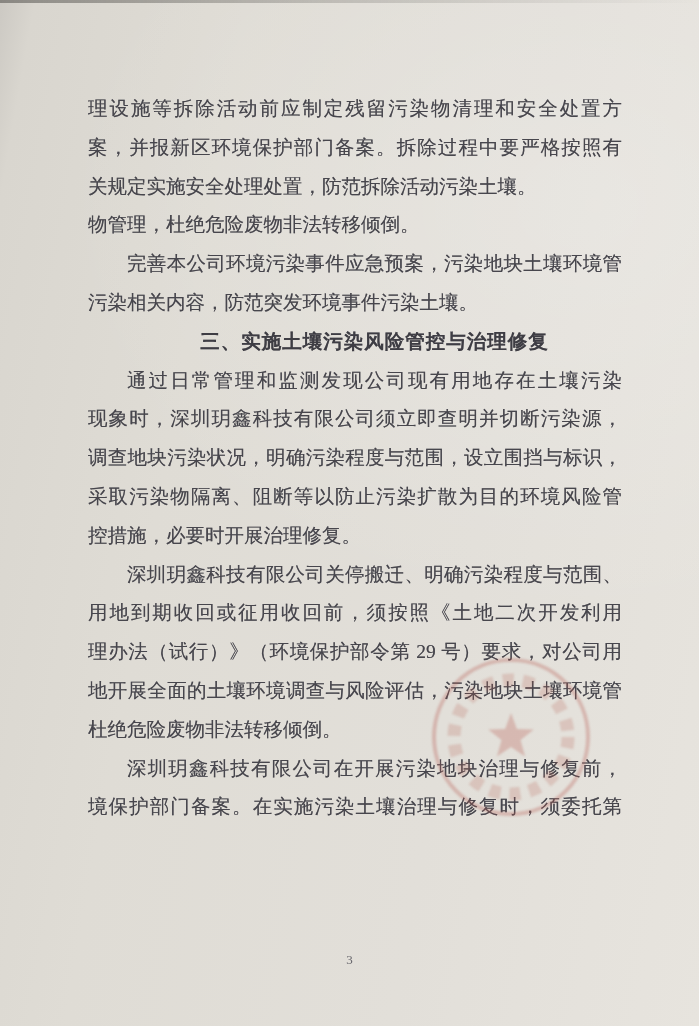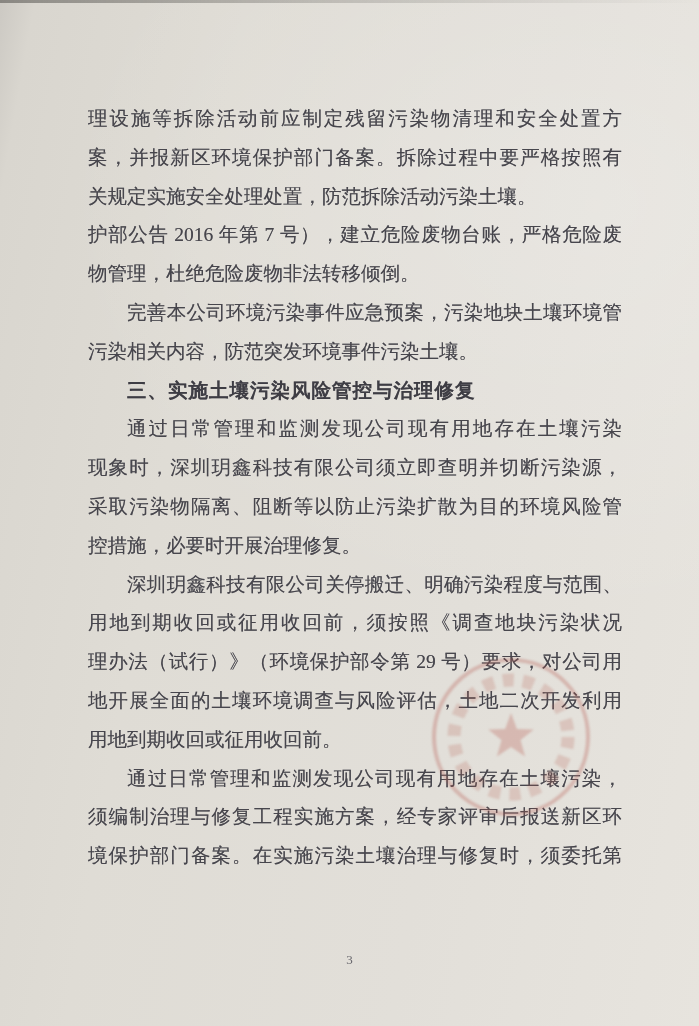--- a/index.html
+++ b/index.html
@@ -22,39 +22,40 @@
   .top-edge {
     position: absolute;
     top: 0; left: 0; right: 0;
     height: 3px;
     background: linear-gradient(90deg, rgba(80,78,74,0.55), rgba(80,78,74,0.25) 45%, rgba(120,118,112,0.12) 78%, rgba(80,78,74,0) 100%);
     filter: blur(0.6px);
   }
   .textblock {
     position: absolute;
     left: 88px;
-    top: 100px;
+    top: 90px;
     width: 534px;
     font-family: "Liberation Serif", serif;
     font-size: 19.5px;
     line-height: 38.8px;
     color: #47464d;
     text-shadow: 0 0 0.6px rgba(71,70,77,0.55);
   }
   .para { margin: 0; }
   .line { min-height: 38.8px; }
   .just {
     text-align: justify;
     text-align-last: justify;
   }
   .indent { text-indent: 39px; }
   .heading {
     font-weight: bold;
     color: #3e3d44;
     letter-spacing: 1px;
+    text-align: center;
   }
   .page-number {
     position: absolute;
     top: 952px;
     left: 0;
     width: 699px;
     text-align: center;
     font-family: "Liberation Serif", serif;
     font-size: 13px;
     color: #67666c;
@@ -77,51 +78,50 @@
 
   <div class="textblock">
 
     <div class="para">
       <div class="line just">理设施等拆除活动前应制定残留污染物清理和安全处置方</div>
       <div class="line just">案，并报新区环境保护部门备案。拆除过程中要严格按照有</div>
       <div class="line">关规定实施安全处理处置，防范拆除活动污染土壤。</div>
     </div>
 
     <div class="para">
-      <div class="line just">护部公告 2016 年第 7 号），建立危险废物台账，严格危险废</div>
       <div class="line">物管理，杜绝危险废物非法转移倾倒。</div>
     </div>
 
     <div class="para">
       <div class="line just indent">完善本公司环境污染事件应急预案，污染地块土壤环境管</div>
       <div class="line">污染相关内容，防范突发环境事件污染土壤。</div>
     </div>
 
     <div class="para">
       <div class="line heading indent">三、实施土壤污染风险管控与治理修复</div>
     </div>
 
     <div class="para">
       <div class="line just indent">通过日常管理和监测发现公司现有用地存在土壤污染</div>
       <div class="line just">现象时，深圳玥鑫科技有限公司须立即查明并切断污染源，</div>
+      <div class="line just">调查地块污染状况，明确污染程度与范围，设立围挡与标识，</div>
       <div class="line just">采取污染物隔离、阻断等以防止污染扩散为目的环境风险管</div>
       <div class="line">控措施，必要时开展治理修复。</div>
     </div>
 
     <div class="para">
       <div class="line just indent">深圳玥鑫科技有限公司关停搬迁、明确污染程度与范围、</div>
-      <div class="line just">用地到期收回或征用收回前，须按照《调查地块污染状况</div>
+      <div class="line just">用地到期收回或征用收回前，须按照《土地二次开发利用</div>
       <div class="line just">理办法（试行）》（环境保护部令第 29 号）要求，对公司用</div>
-      <div class="line just">地开展全面的土壤环境调查与风险评估，土地二次开发利用</div>
-      <div class="line">用地到期收回或征用收回前。</div>
+      <div class="line just">地开展全面的土壤环境调查与风险评估，污染地块土壤环境管</div>
+      <div class="line">杜绝危险废物非法转移倾倒。</div>
     </div>
 
     <div class="para">
-      <div class="line just indent">通过日常管理和监测发现公司现有用地存在土壤污染，</div>
-      <div class="line just">须编制治理与修复工程实施方案，经专家评审后报送新区环</div>
+      <div class="line just indent">深圳玥鑫科技有限公司在开展污染地块治理与修复前，</div>
       <div class="line just">境保护部门备案。在实施污染土壤治理与修复时，须委托第</div>
     </div>
 
   </div>
 
   <svg class="stamp" viewBox="0 0 174 174" xmlns="http://www.w3.org/2000/svg">
     <circle cx="87" cy="87" r="77" fill="none" stroke-width="4" opacity="0.32" stroke="#b85e54"></circle>
     <circle cx="87" cy="87" r="57" fill="none" stroke-width="13" stroke-dasharray="11 9" opacity="0.22" stroke="#b85e54"></circle>
     <polygon points="87,63 92.9,78.9 109.8,79.6 96.5,90.1 101.1,106.4 87,97 72.9,106.4 77.5,90.1 64.2,79.6 81.1,78.9" opacity="0.30" fill="#b85e54"></polygon>
   </svg>

